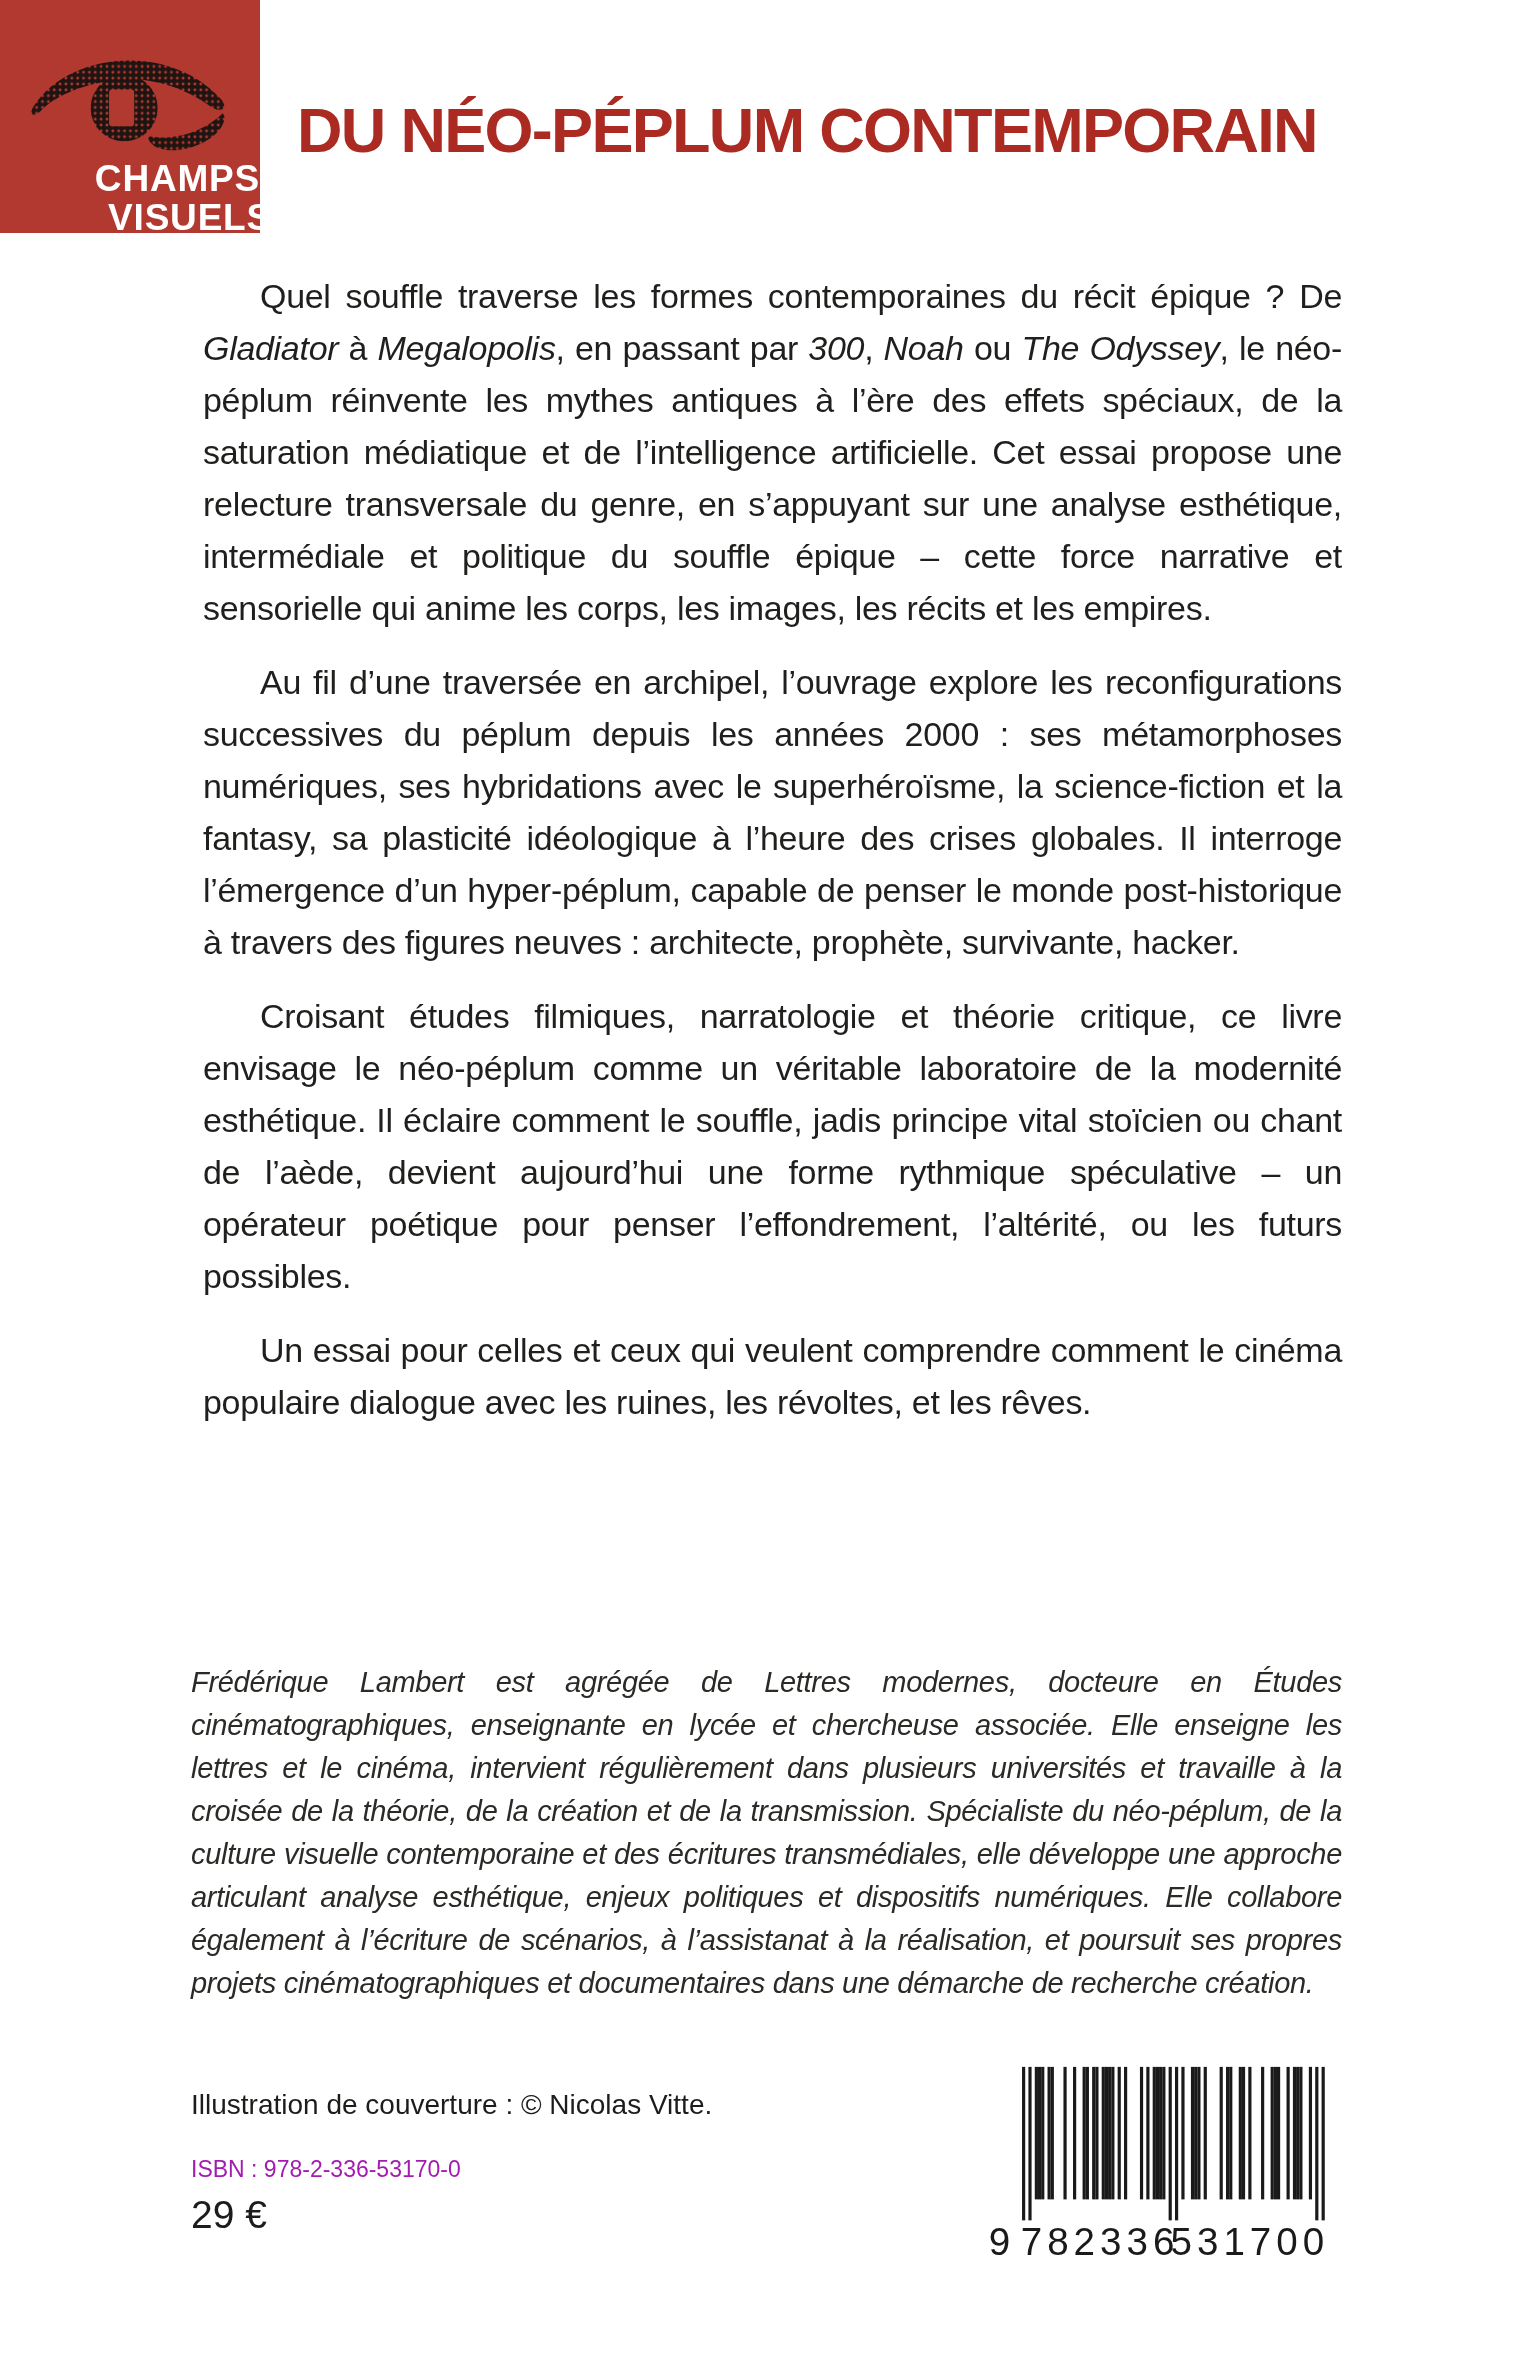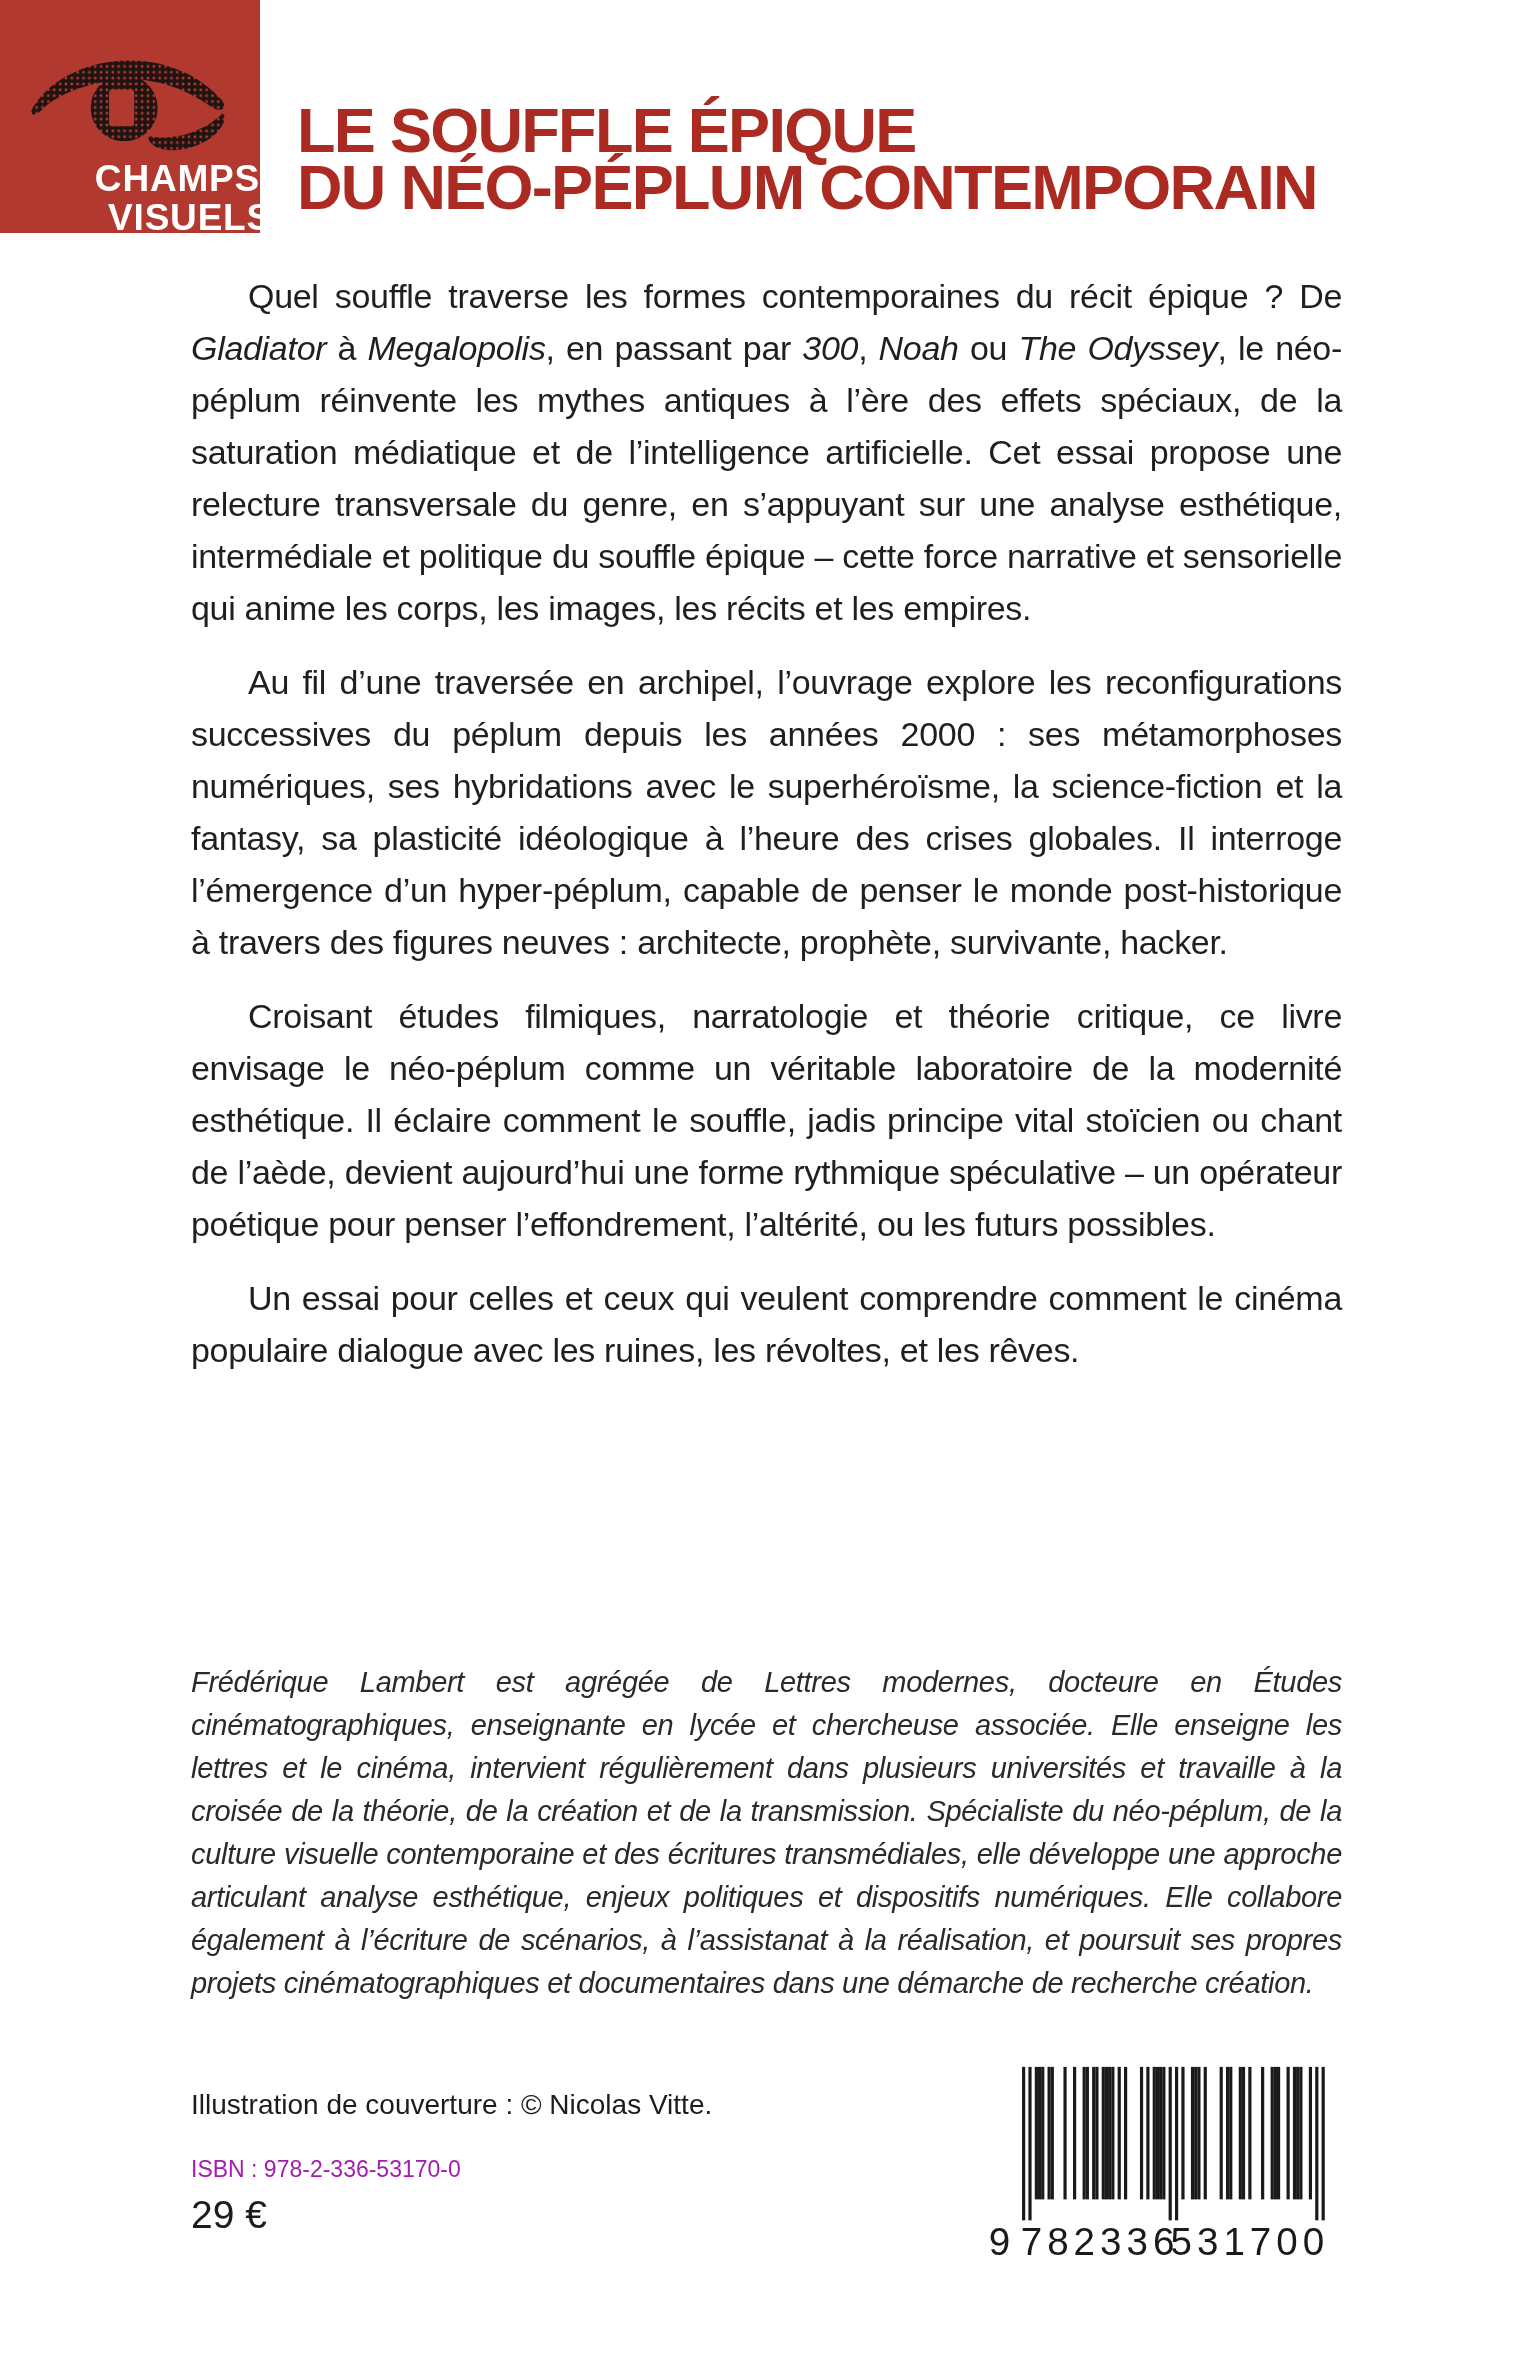--- a/index.html
+++ b/index.html
@@ -35,21 +35,21 @@
     font-stretch:condensed;
     font-size:63px;line-height:57px;letter-spacing:-1.7px;
     white-space:nowrap;
   }
   
   .synopsis{
     position:absolute;left:191px;top:270px;width:1151px;
     color:#1f1f1d;
   }
   .synopsis p{
-    margin:0 0 22px 0;
+    margin:0 0 22px 12px;
     font-size:34px;line-height:52px;
     letter-spacing:-0.3px;
     text-align:justify;text-indent:57px;
   }
   .it{font-style:italic;}
   
   .bio{
     position:absolute;left:191px;top:1661px;width:1151px;
     font-style:italic;
     font-size:29px;line-height:43px;
@@ -103,21 +103,20 @@
 
       <rect x="104" y="66" width="30" height="44" rx="4" class="pupil" fill="#b2392f"></rect>
 
       <rect x="0" y="0" width="258" height="150" fill="url(#halftone)"></rect>
     </svg>
     <div class="brand-name brand-line1">CHAMPS</div>
     <div class="brand-name brand-line2">VISUELS</div>
   </div>
 
   <div class="book-title" style="color: rgb(171, 43, 34);">
-    <div>LE SOUFFLE ÉPIQUE</div>
     <div>DU NÉO-PÉPLUM CONTEMPORAIN</div>
   </div>
 
   <div class="synopsis" id="synopsis">
       <p><span>Quel souffle traverse les formes contemporaines du récit épique ? De </span><span class="it">Gladiator</span><span> à </span><span class="it">Megalopolis</span><span>, en passant par </span><span class="it">300</span><span>, </span><span class="it">Noah</span><span> ou </span><span class="it">The Odyssey</span><span>, le néo-péplum réinvente les mythes antiques à l’ère des effets spéciaux, de la saturation médiatique et de l’intelligence artificielle. Cet essai propose une relecture transversale du genre, en s’appuyant sur une analyse esthétique, intermédiale et politique du souffle épique – cette force narrative et sensorielle qui anime les corps, les images, les récits et les empires.</span></p>
       <p><span>Au fil d’une traversée en archipel, l’ouvrage explore les reconfigurations successives du péplum depuis les années 2000 : ses métamorphoses numériques, ses hybridations avec le superhéroïsme, la science-fiction et la fantasy, sa plasticité idéologique à l’heure des crises globales. Il interroge l’émergence d’un hyper-péplum, capable de penser le monde post-historique à travers des figures neuves : architecte, prophète, survivante, hacker.</span></p>
       <p><span>Croisant études filmiques, narratologie et théorie critique, ce livre envisage le néo-péplum comme un véritable laboratoire de la modernité esthétique. Il éclaire comment le souffle, jadis principe vital stoïcien ou chant de l’aède, devient aujourd’hui une forme rythmique spéculative – un opérateur poétique pour penser l’effondrement, l’altérité, ou les futurs possibles.</span></p>
       <p><span>Un essai pour celles et ceux qui veulent comprendre comment le cinéma populaire dialogue avec les ruines, les révoltes, et les rêves.</span></p>
     </div>
 

